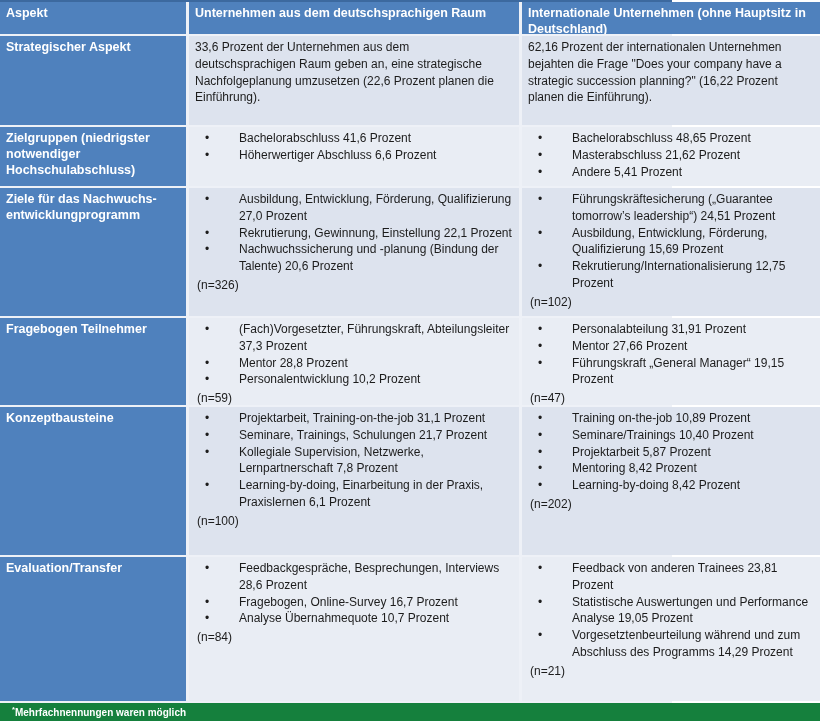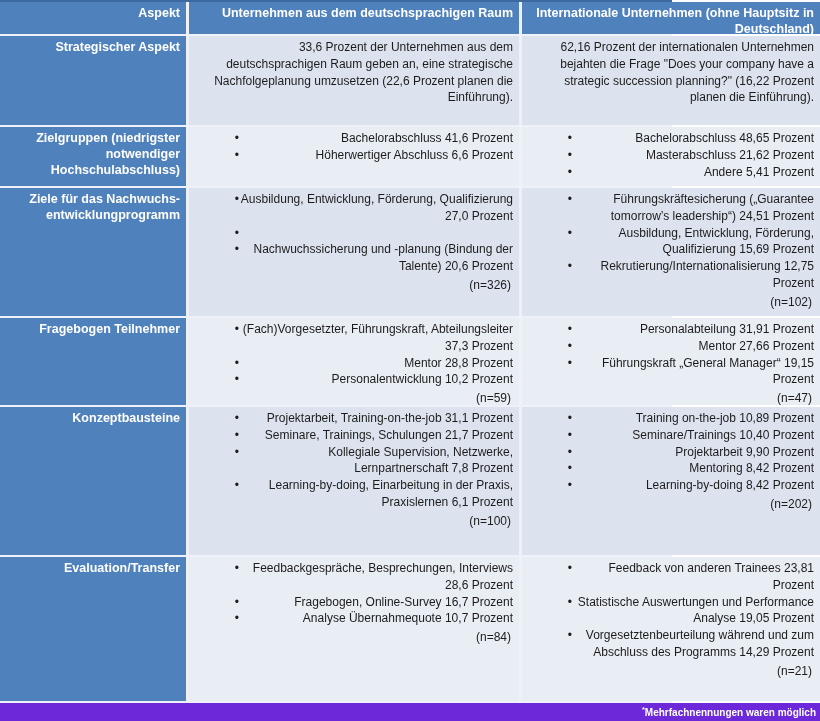--- a/index.html
+++ b/index.html
@@ -12,21 +12,20 @@
   .table {
     box-sizing: border-box;
     width: 672px; height: 721px;
     display: grid;
     grid-template-columns: 186px 330px 298px;
     grid-template-rows: 32px 89px 59px 128px 87px 148px 144px 18px;
     column-gap: 3px;
     row-gap: 2px;
     background: #eef1f7;          
     border-top: 2px solid #3c699f;
-    text-align: right;
   }
   .hcell, .acell {
     background: #4f81bd;
     color: #ffffff;
     font-weight: bold;
     font-size: 12.5px;
     line-height: 1.28;
     padding: 3px 6px 0 6px;
     overflow: hidden;
   }
@@ -39,26 +38,26 @@
   }
   .band-a { background: #dde3ee; }   
   .band-b { background: #e9edf4; }   
   .blist { margin: 0; padding: 0; list-style: none; }
   .blist li { display: flex; }
   .bu { flex: 0 0 44px; padding-left: 10px; box-sizing: border-box; }
   .bt { flex: 1 1 auto; }
   .note { margin: 2px; }
   .footer {
     grid-column: 1 / -1;
-    background: #6d28d9;
+    background: #15803d;
     color: #ffffff;
     font-size: 10px;
     font-weight: bold;
     line-height: 1.3;
-    padding: 2px 4px 0 20px;
+    padding: 2px 4px 0 12px;
   }
   .footer sup { font-size: 7.5px; vertical-align: super; }
 </style>
 </head>
 <body>
 
 <div class="table">
 
   <div class="hcell">Aspekt</div>
   <div class="hcell">Unternehmen aus dem deutschsprachigen Raum</div>
@@ -104,20 +103,21 @@
 
   <div class="acell">Ziele für das Nachwuchs-entwicklungprogramm</div>
   <div class="bcell band-a">
     <ul class="blist">
       <li>
           <span class="bu">•</span>
           <span class="bt">Ausbildung, Entwicklung, Förderung, Qualifizierung 27,0 Prozent</span>
         </li>
       <li>
           <span class="bu">•</span>
+          <span class="bt">Rekrutierung, Gewinnung, Einstellung 22,1 Prozent</span>
         </li>
       <li>
           <span class="bu">•</span>
           <span class="bt">Nachwuchssicherung und -planung (Bindung der Talente) 20,6 Prozent</span>
         </li>
     </ul>
     <div class="note">(n=326)</div>
   </div>
   <div class="bcell band-a">
     <ul class="blist">
@@ -200,21 +200,21 @@
       <li>
           <span class="bu">•</span>
           <span class="bt">Training on-the-job 10,89 Prozent</span>
         </li>
       <li>
           <span class="bu">•</span>
           <span class="bt">Seminare/Trainings 10,40 Prozent</span>
         </li>
       <li>
           <span class="bu">•</span>
-          <span class="bt">Projektarbeit 9,90 Prozent</span>
+          <span class="bt">Projektarbeit 5,87 Prozent</span>
         </li>
       <li>
           <span class="bu">•</span>
           <span class="bt">Mentoring 8,42 Prozent</span>
         </li>
       <li>
           <span class="bu">•</span>
           <span class="bt">Learning-by-doing 8,42 Prozent</span>
         </li>
     </ul>

